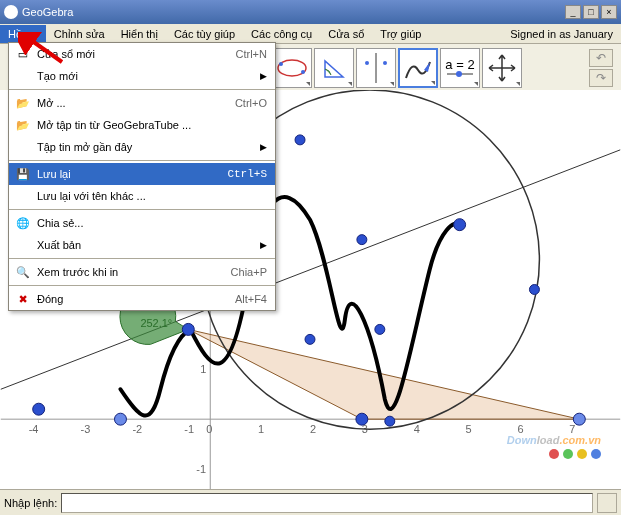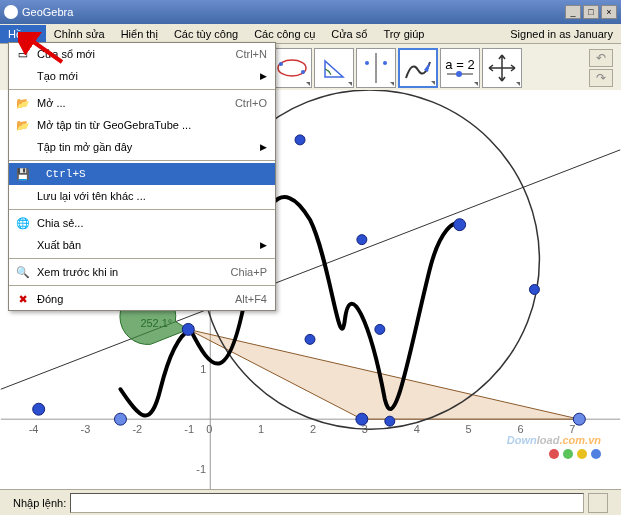--- a/index.html
+++ b/index.html
@@ -21,21 +21,21 @@
 .tool-group { display: flex; gap: 2px; }
 .tool-btn { width: 40px; height: 40px; background: #fff; border: 1px solid #999; position: relative; }
 .tool-btn.selected { border: 2px solid #4a7edf; }
 .tool-arrow { position: absolute; bottom: 1px; right: 1px; width: 0; height: 0; border-left: 4px solid transparent; border-top: 4px solid #666; }
 .undo-redo { display: flex; flex-direction: column; gap: 2px; margin-left: auto; margin-right: 4px; }
 .ur-btn { width: 24px; height: 18px; background: #ece9d8; border: 1px solid #aca899; text-align: center; line-height: 16px; font-size: 12px; color: #888; }
 
 .canvas-area { position: absolute; top: 90px; left: 0; right: 0; bottom: 26px; background: #fff; overflow: hidden; }
 .canvas-svg { width: 100%; height: 100%; }
 
-.input-bar { position: absolute; bottom: 0; left: 0; right: 0; height: 26px; background: #ece9d8; border-top: 1px solid #aca899; display: flex; align-items: center; padding: 2px 13px; gap: 4px; }
+.input-bar { position: absolute; bottom: 0; left: 0; right: 0; height: 26px; background: #ece9d8; border-top: 1px solid #aca899; display: flex; align-items: center; padding: 2px 4px; gap: 4px; }
 .input-field { flex: 1; height: 20px; background: #fff; border: 1px inset #aca899; padding: 2px 4px; }
 .input-mini { width: 20px; height: 20px; background: #ece9d8; border: 1px solid #aca899; }
 
 .dropdown { position: absolute; top: 42px; left: 8px; width: 268px; background: #fff; border: 1px solid #8a867a; box-shadow: 2px 2px 4px rgba(0,0,0,0.3); z-index: 100; }
 .dd-item { height: 22px; display: flex; align-items: center; padding: 0 4px; }
 .dd-item.highlighted { background: #316ac5; color: #fff; }
 .dd-icon { width: 20px; height: 16px; display: flex; align-items: center; justify-content: center; margin-right: 4px; }
 .dd-label { flex: 1; }
 .dd-shortcut { color: #666; padding-right: 4px; padding-left: 9px; }
 .dd-item.highlighted .dd-shortcut { color: #fff; font-family: Liberation Mono, monospace; }
@@ -64,21 +64,21 @@
     <div class="win-btn">□</div>
     <div class="win-btn">×</div>
   </div>
 </div>
 
 <div class="menubar">
   <div class="menu-left">
     <div class="menu-item active">Hồ sơ</div>
     <div class="menu-item">Chỉnh sửa</div>
     <div class="menu-item">Hiển thị</div>
-    <div class="menu-item">Các tùy công</div>
+    <div class="menu-item">Các tùy giúp</div>
     <div class="menu-item">Các công cụ</div>
     <div class="menu-item">Cửa sổ</div>
     <div class="menu-item">Trợ giúp</div>
   </div>
   <div class="signed-in">Signed in as January</div>
 </div>
 
 <div class="toolbar">
   <div class="tool-group" style="margin-left:268px;">
     <div class="tool-btn">
@@ -222,20 +222,21 @@
     <span class="dd-label">Mở tập tin từ GeoGebraTube ...</span>
   </div>
   <div class="dd-item">
     <span class="dd-icon"></span>
     <span class="dd-label">Tập tin mở gần đây</span>
     <span class="dd-arrow">▶</span>
   </div>
   <div class="dd-sep"></div>
   <div class="dd-item highlighted">
     <span class="dd-icon">💾</span>
+    <span class="dd-label">Lưu lại</span>
     <span class="dd-shortcut">Ctrl+S</span>
   </div>
   <div class="dd-item">
     <span class="dd-icon"></span>
     <span class="dd-label">Lưu lại với tên khác ...</span>
   </div>
   <div class="dd-sep"></div>
   <div class="dd-item">
     <span class="dd-icon">🌐</span>
     <span class="dd-label">Chia sẻ...</span>

